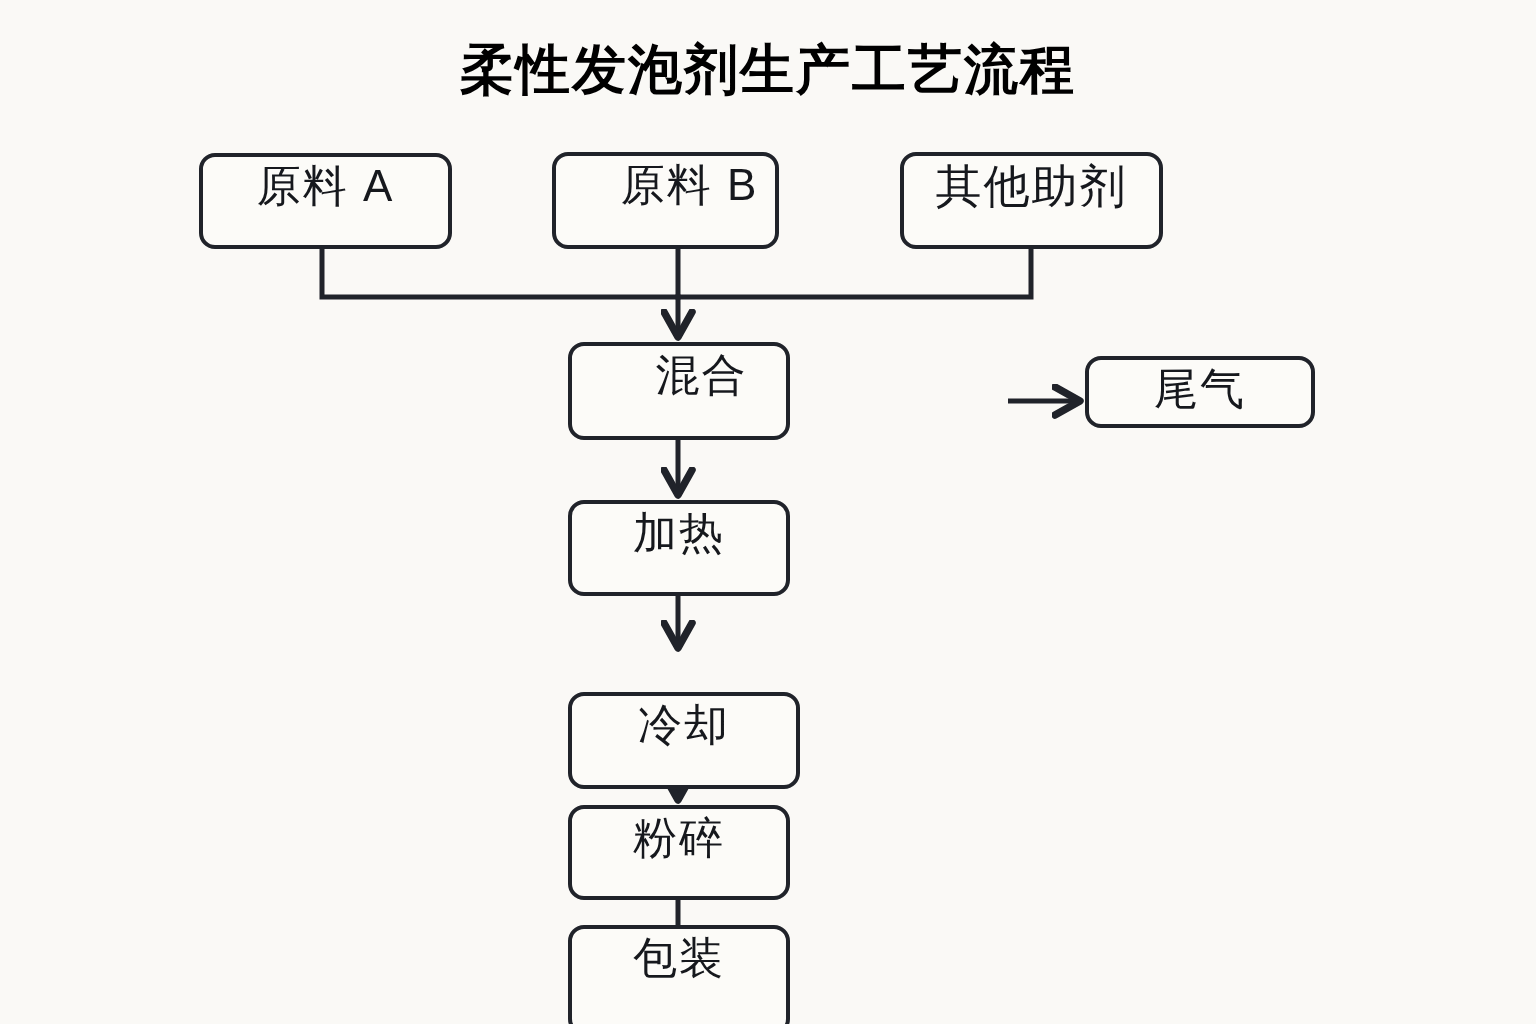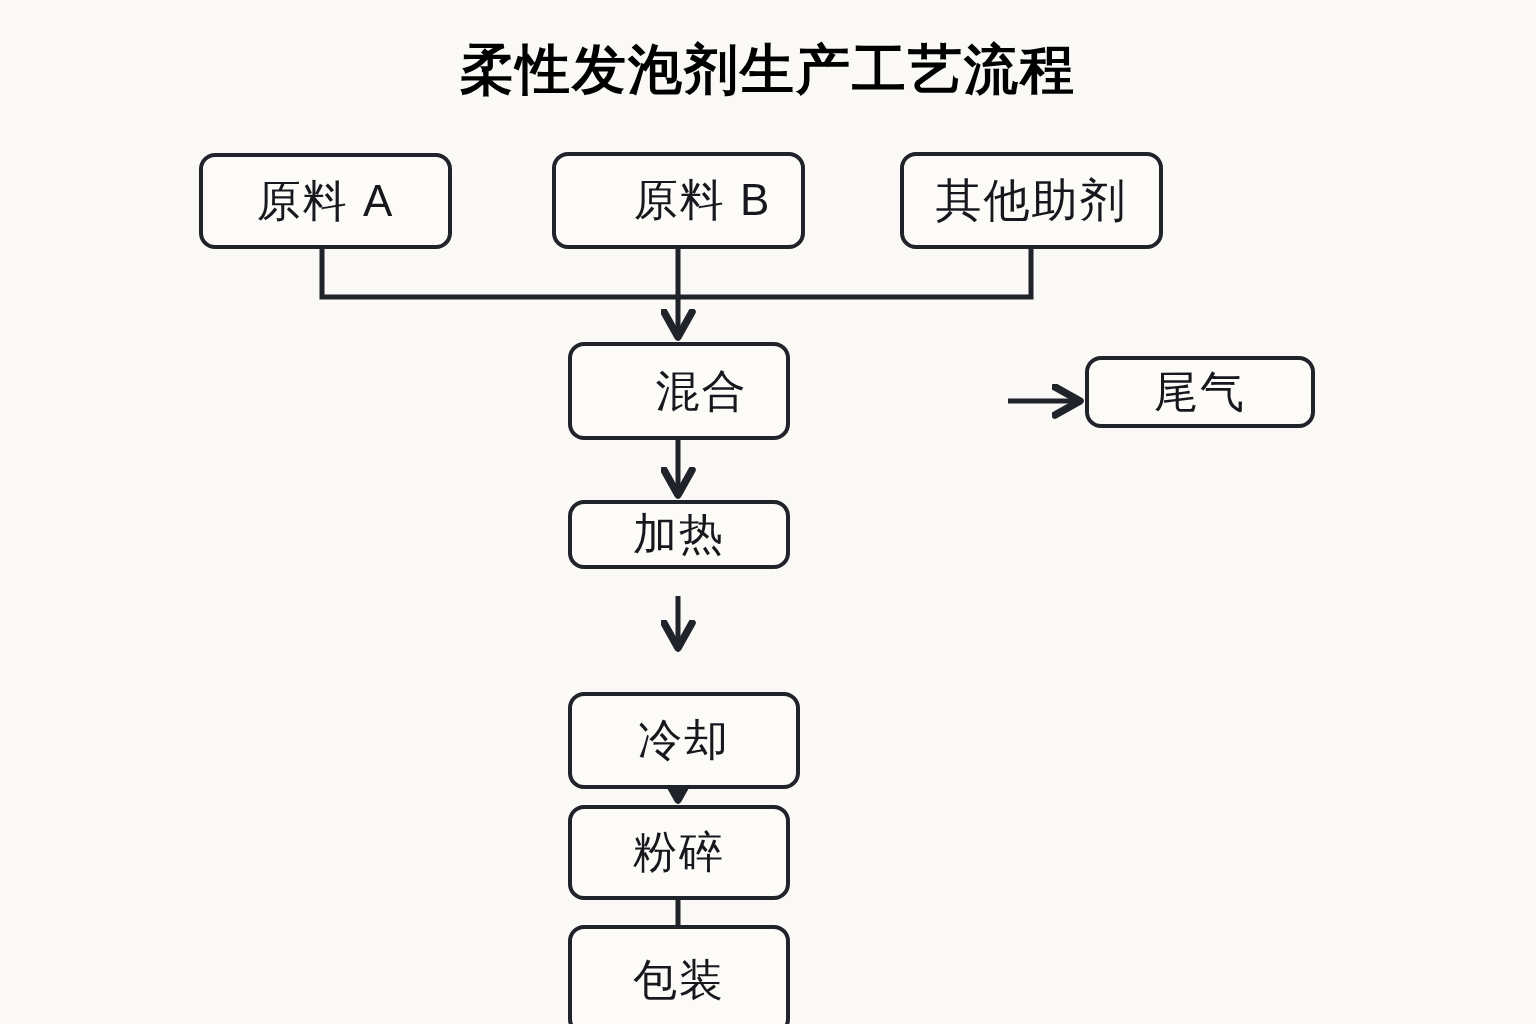--- a/index.html
+++ b/index.html
@@ -41,37 +41,36 @@
     line-height: 1.1;
     white-space: nowrap;
   }
   .node {
     position: absolute;
     box-sizing: border-box;
     background: #fcfbf8;
     border: 4px solid #20232a;
     border-radius: 16px;
     display: flex;
-    align-items: center;
     justify-content: center;
     color: #16181d;
     font-size: 44px;
     font-weight: 500;
     letter-spacing: 2px;
     white-space: nowrap;
     z-index: 2;
   }
   .node.small-text { font-size: 46px; }
   
   #node-raw-a   { left: 199px; top: 153px; width: 253px; height: 96px; }
-  #node-raw-b   { left: 552px; top: 152px; width: 253px; height: 97px; padding-left: 48px; }
+  #node-raw-b   { left: 552px; top: 152px; width: 227px; height: 97px; padding-left: 48px; }
   #node-additive{ left: 900px; top: 152px; width: 263px; height: 97px; }
   
   #node-mix     { left: 568px; top: 342px; width: 222px; height: 98px; padding-left: 45px; }
-  #node-heat    { left: 568px; top: 500px; width: 222px; height: 69px; }
+  #node-heat    { left: 568px; top: 500px; width: 222px; height: 96px; }
   #node-cool    { left: 568px; top: 692px; width: 232px; height: 97px; }
   #node-crush   { left: 568px; top: 805px; width: 222px; height: 95px; }
   #node-package { left: 568px; top: 925px; width: 222px; height: 110px; }
   
   #node-exhaust { left: 1085px; top: 356px; width: 230px; height: 72px; }
 </style>
 </head>
 <body>
 
 <div id="canvas">

